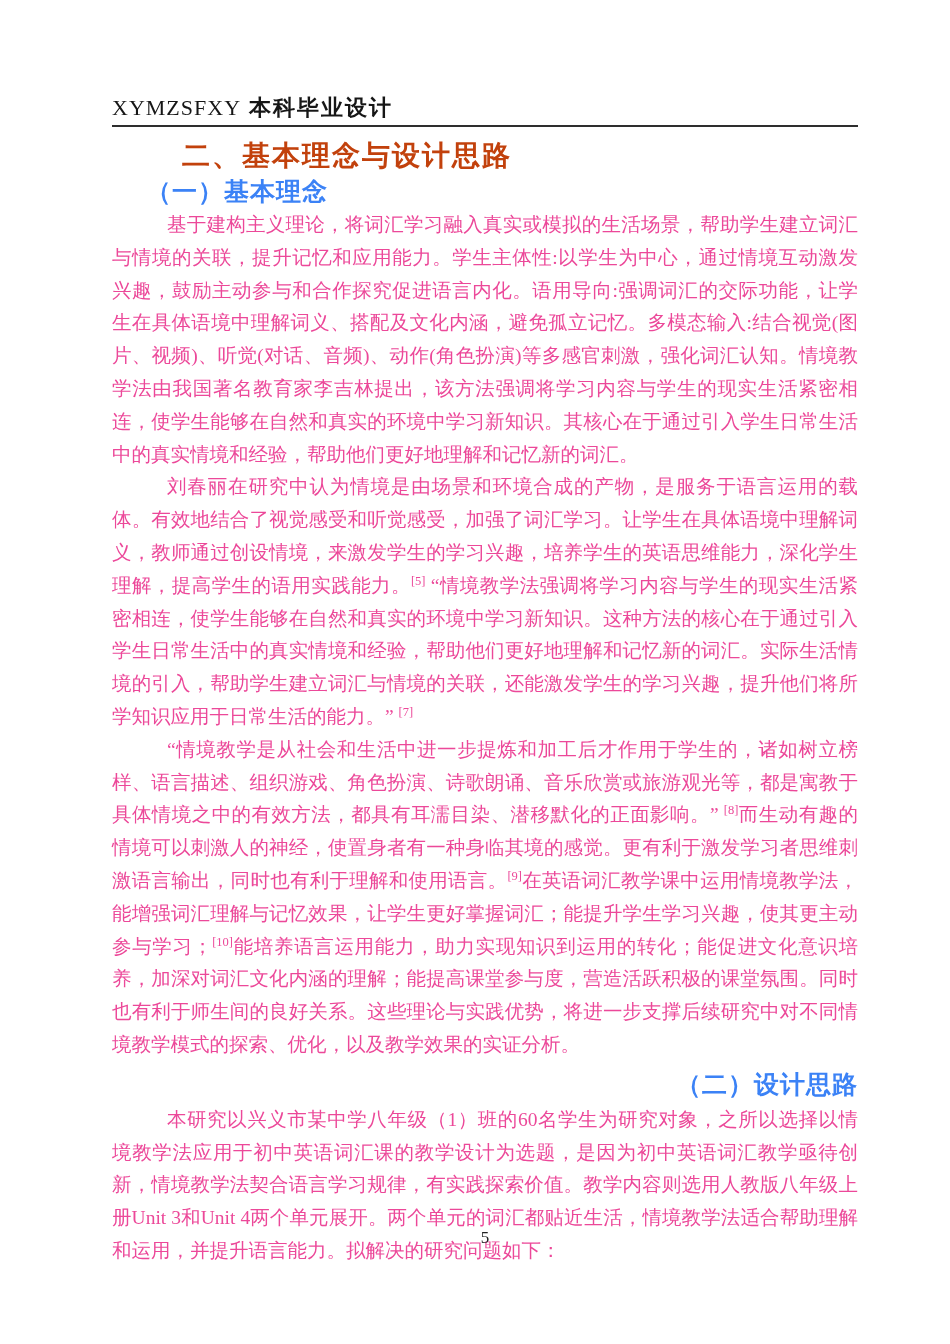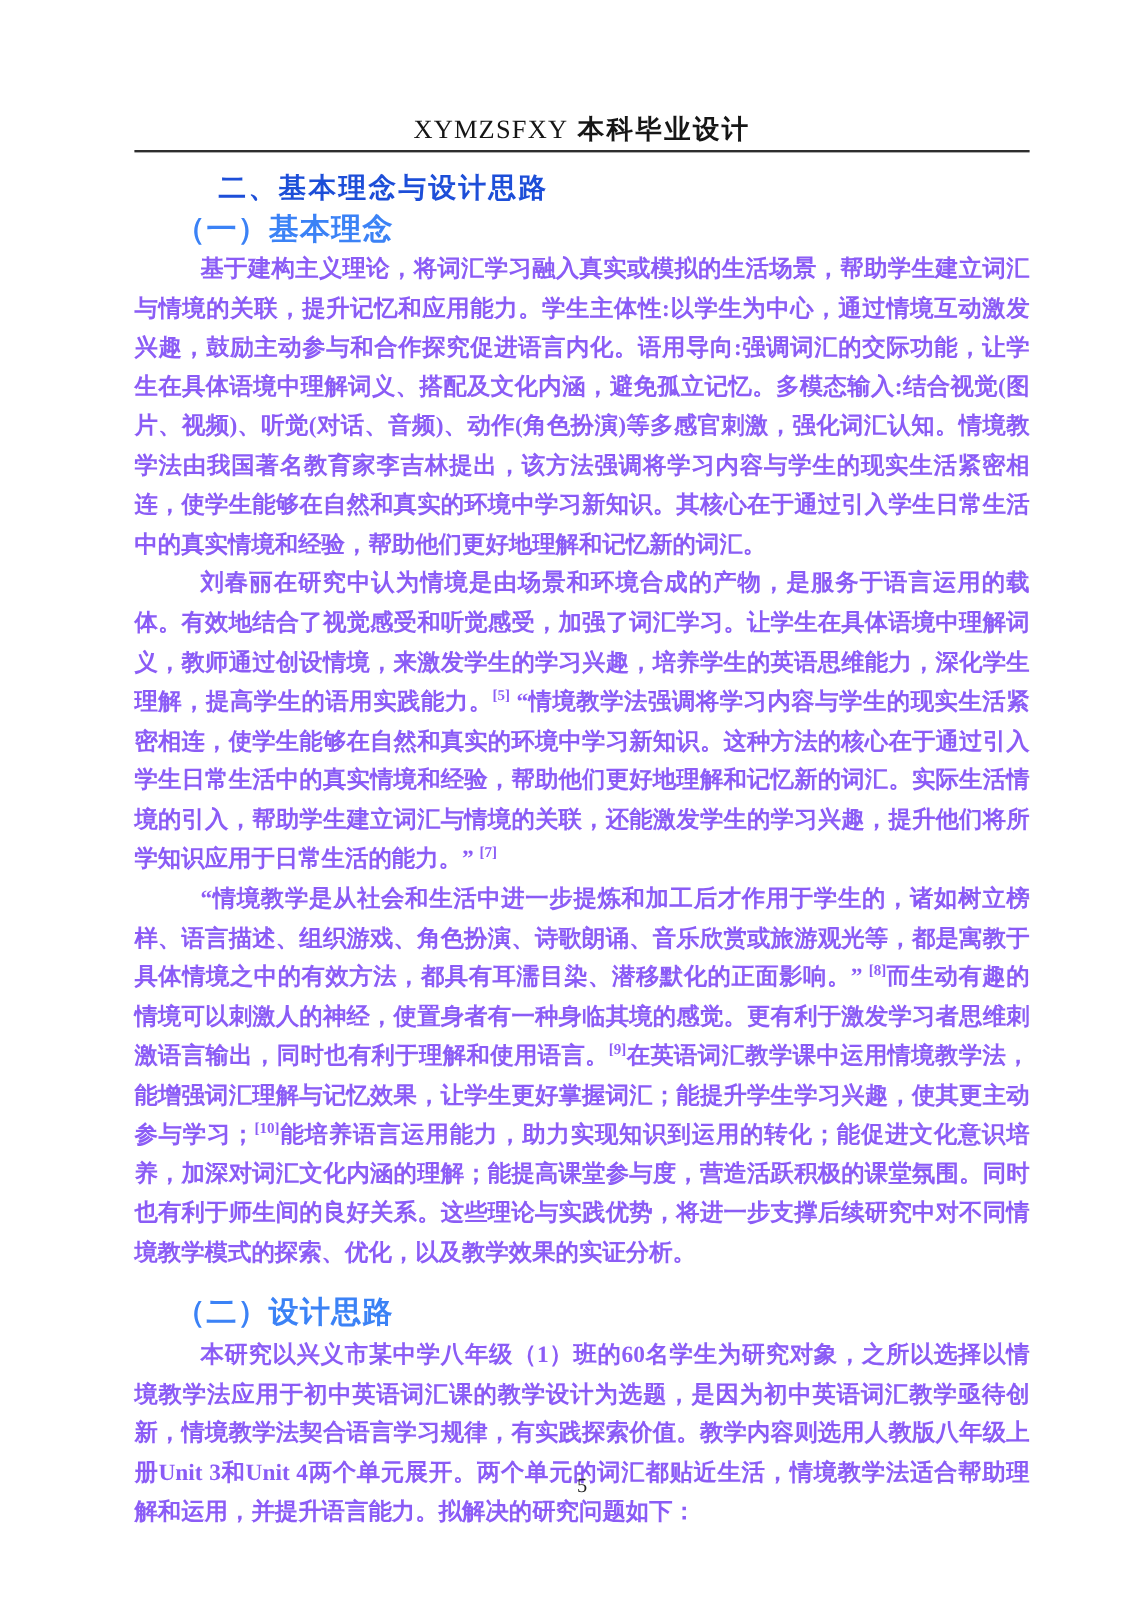--- a/index.html
+++ b/index.html
@@ -10,21 +10,20 @@
     background: #ffffff;
     color: #161616;
     font-family: "Liberation Serif", "DejaVu Serif", serif;
     overflow: hidden;
   }
   .doc-header {
     position: absolute;
     left: 112px;
     top: 95px;
     width: 746px;
-    text-align: center;
     padding-bottom: 4px;
     border-bottom: 2.5px solid #2e2e2e;
     font-size: 22px;
     line-height: 26px;
     white-space: nowrap;
   }
   .doc-header .latin {
     font-family: "Liberation Serif", "DejaVu Serif", serif;
     letter-spacing: 1px;
   }
@@ -34,45 +33,44 @@
     letter-spacing: 2px;
   }
   .content {
     position: absolute;
     left: 112px;
     top: 130px;
     width: 746px;
   }
   h1.sec {
     font-family: "Liberation Sans", "DejaVu Sans", sans-serif;
-    font-size: 23px;
+    font-size: 28px;
     line-height: 34px;
     font-weight: bold;
-    color: #1d4ed8;
+    color: #c2410c;
     margin: 9px 0 0 70px;
     letter-spacing: 2px;
   }
   h2.sub {
     font-family: "Liberation Sans", "DejaVu Sans", sans-serif;
     font-size: 25px;
     line-height: 32px;
     font-weight: bold;
     color: #3b82f6;
     margin: 2px 0 2px 34px;
     letter-spacing: 1px;
   }
-  h2.sub2 { margin-top: 16px; margin-bottom: 4px; }
+  h2.sub2 { margin-top: 6px; margin-bottom: 4px; text-align: right; }
   p.body {
     font-size: 19.5px;
     line-height: 32.8px;
     text-align: justify;
     text-indent: 55px;
     margin: 0;
-    color: #8b5cf6;
-    font-weight: bold;
+    color: #ec4899;
   }
   sup.ref {
     font-size: 12.5px;
     line-height: 0;
     vertical-align: super;
     letter-spacing: 0;
   }
   .page-num {
     position: absolute;
     left: 112px;

